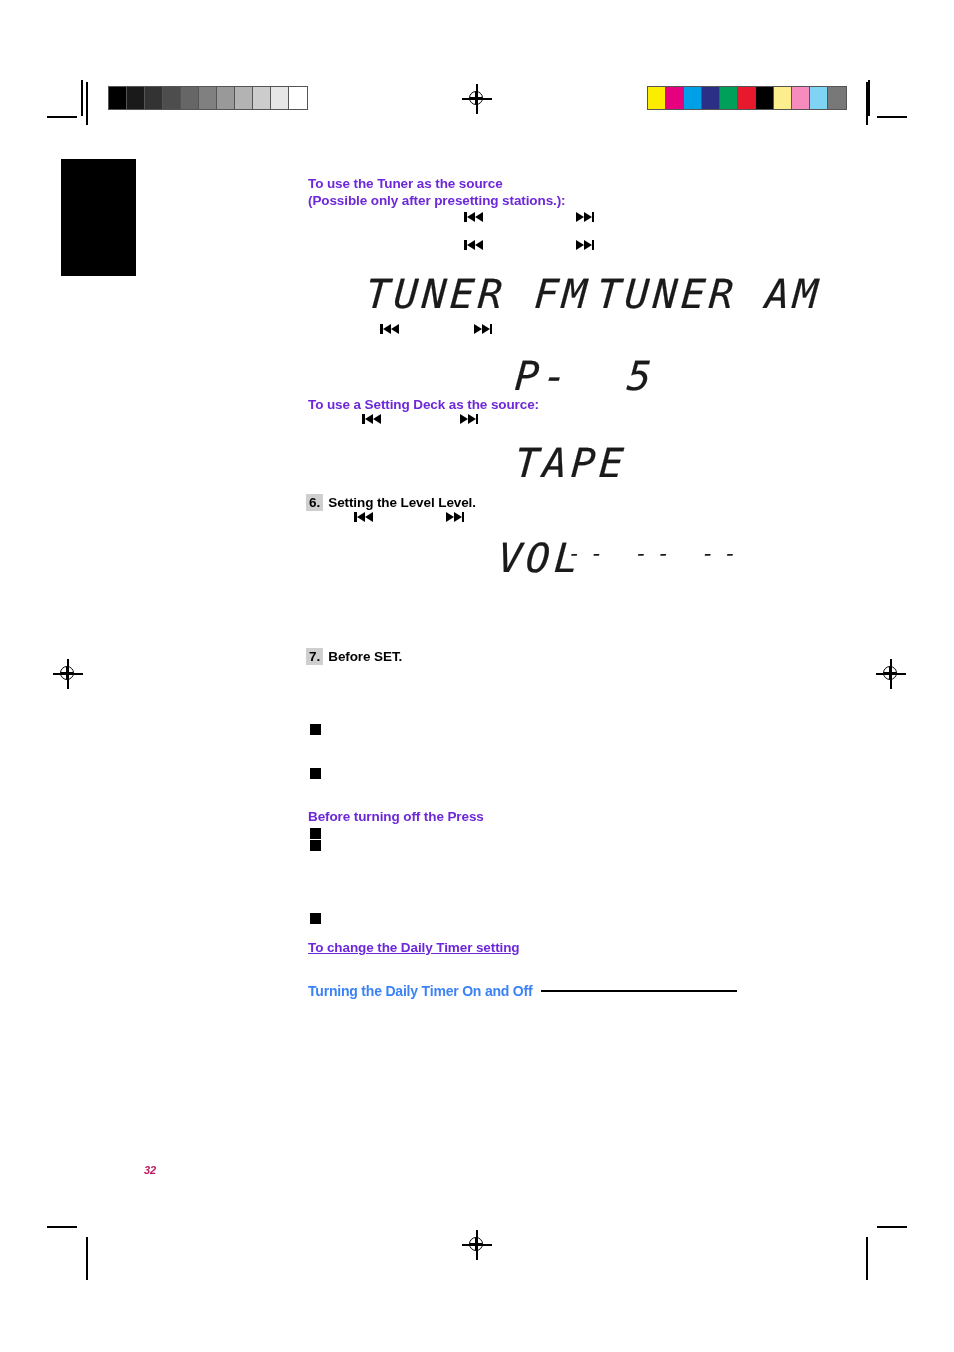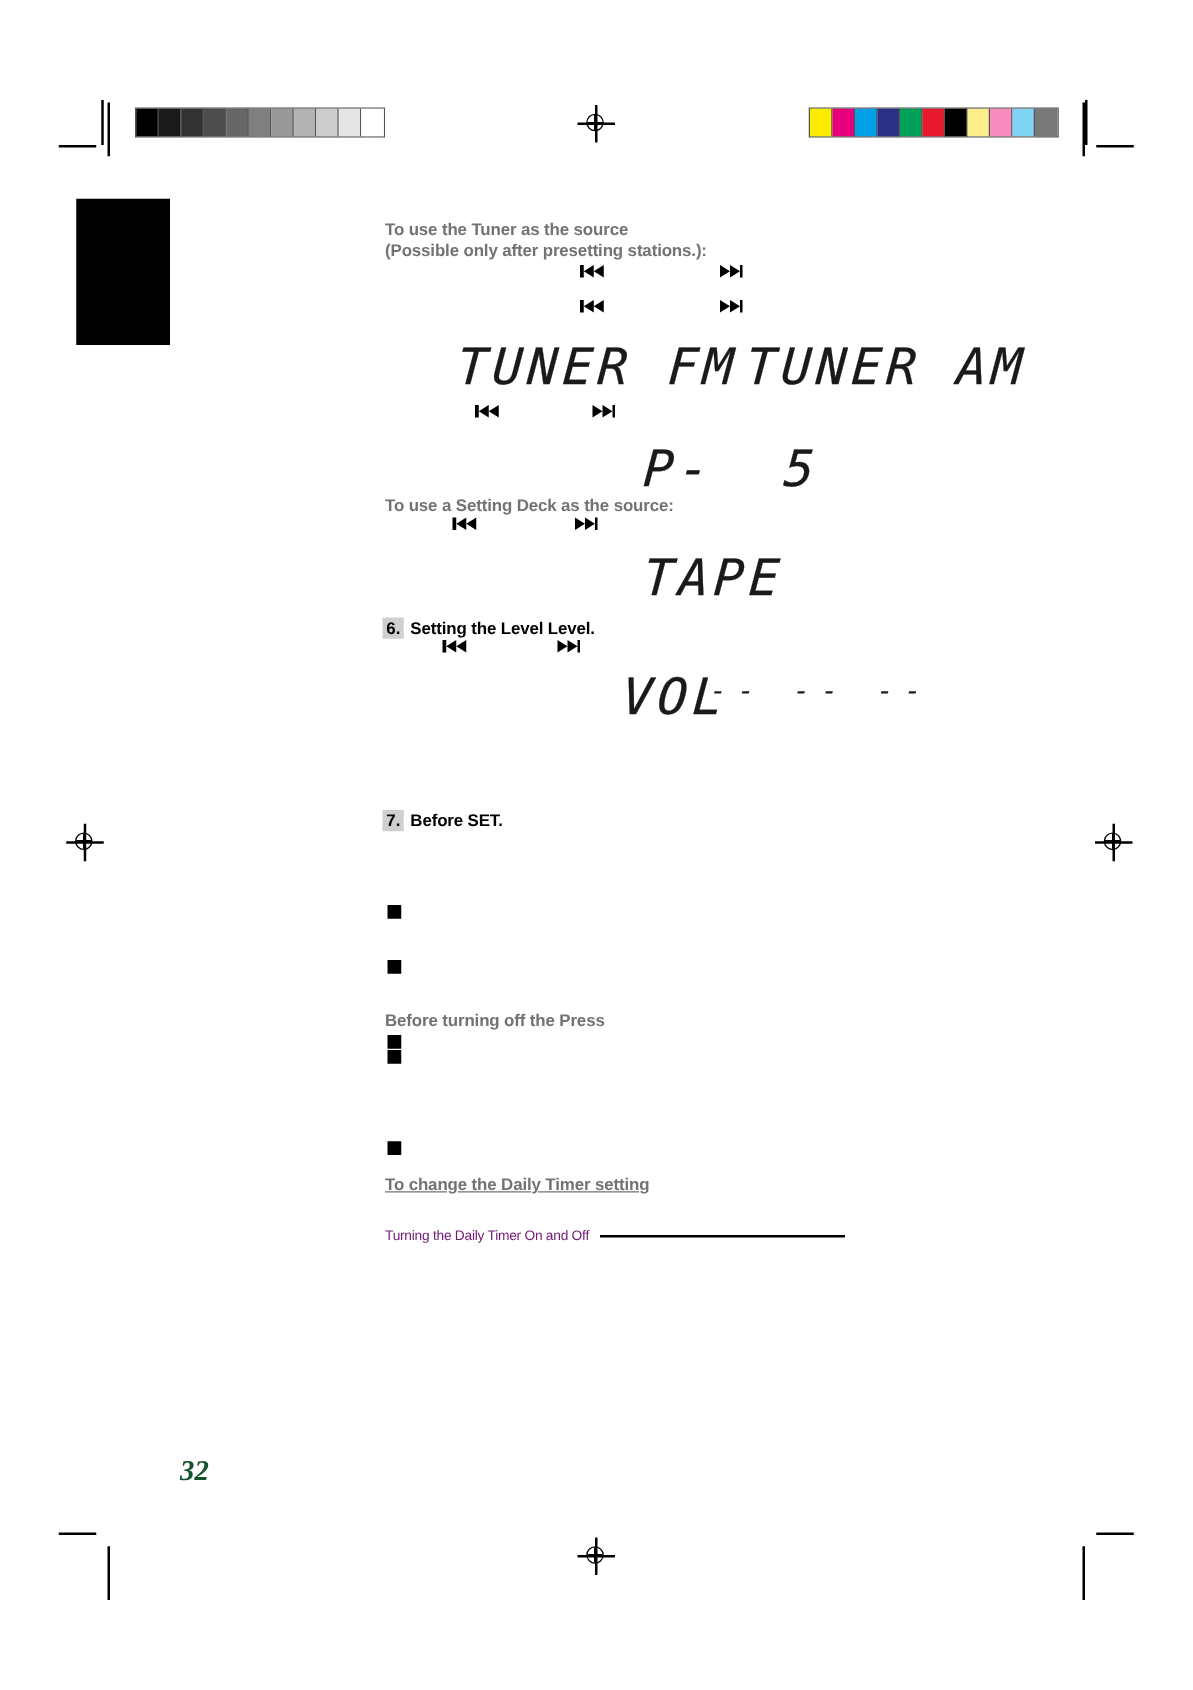--- a/index.html
+++ b/index.html
@@ -83,21 +83,21 @@
   
   .black-tab {
     position: absolute;
     background: #000;
   }
 
   .heading-bold {
     position: absolute;
     font-weight: bold;
     font-size: 13.5px;
-    color: #737373;
+    color: #6d28d9;
     letter-spacing: -0.1px;
     line-height: 16.5px;
     white-space: pre-line;
   }
 
   .step-row {
     position: absolute;
     display: flex;
     align-items: baseline;
   }
@@ -181,39 +181,38 @@
     background: #000;
   }
 
   .section-head {
     position: absolute;
     display: flex;
     align-items: center;
     white-space: nowrap;
   }
   .section-head .sh-text {
-    font-weight: normal;
-    font-size: 11px;
-    color: #701a75;
+    font-weight: bold;
+    font-size: 14px;
+    color: #3b82f6;
     letter-spacing: -0.2px;
   }
   .section-head .sh-rule {
     height: 2.5px;
     background: #000;
     width: 196px;
     margin-left: 9px;
   }
 
   .page-num {
     position: absolute;
     font-weight: bold;
     font-style: italic;
-    font-size: 23px;
-    color: #14532d;
-    font-family: Liberation Serif, serif;
+    font-size: 11px;
+    color: #be185d;
   }
 </style>
 </head>
 <body>
 
 <div class="trim-dash" style="left:47px; top:116px;"></div>
 <div class="trim-dash" style="left:877px; top:116px;"></div>
 <div class="trim-dash" style="left:47px; top:1226px;"></div>
 <div class="trim-dash" style="left:877px; top:1226px;"></div>
 

